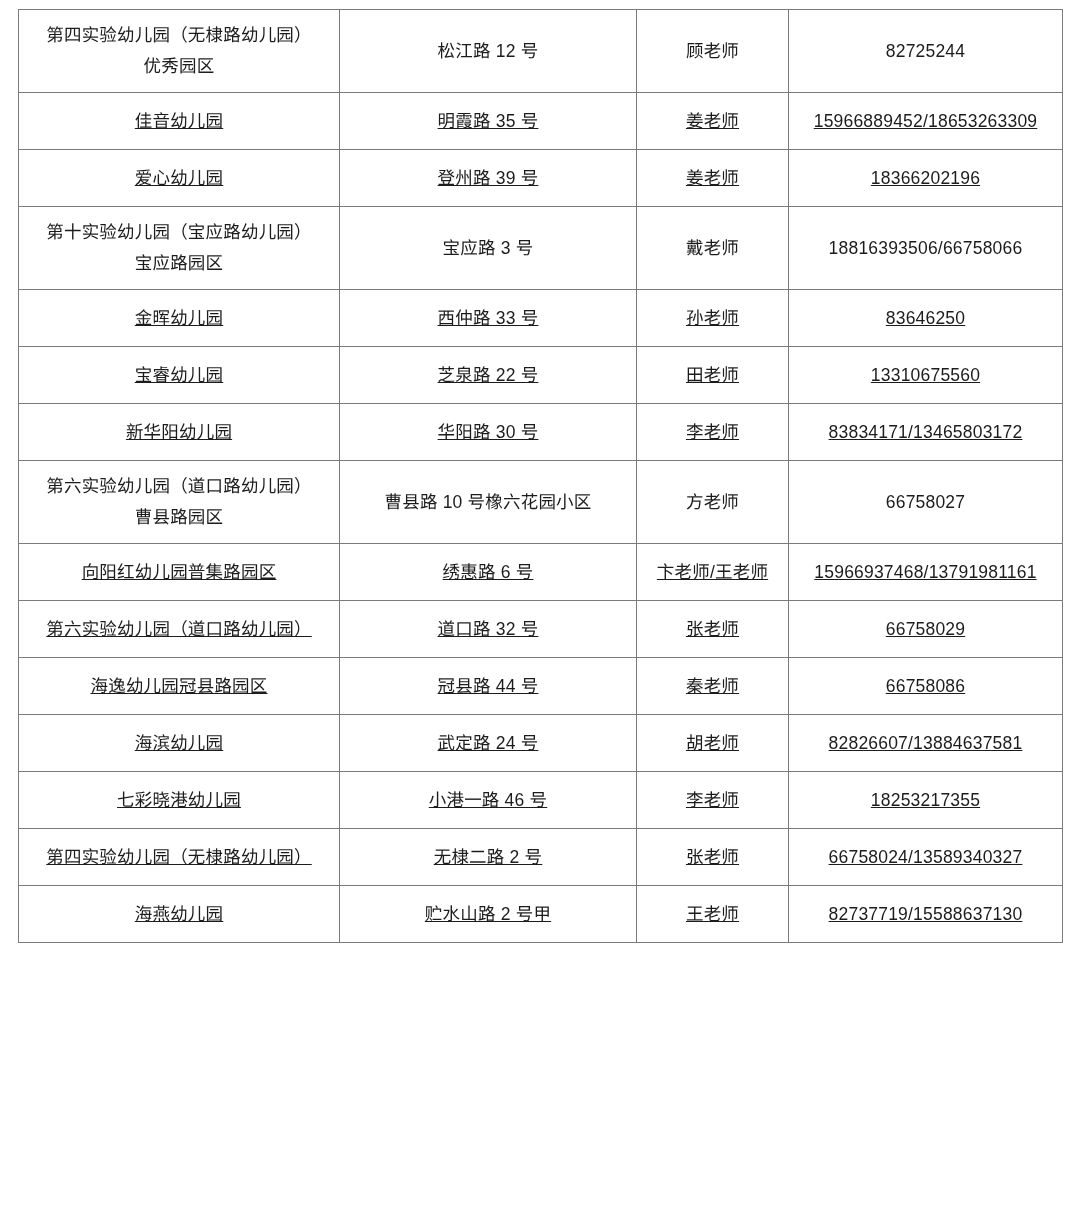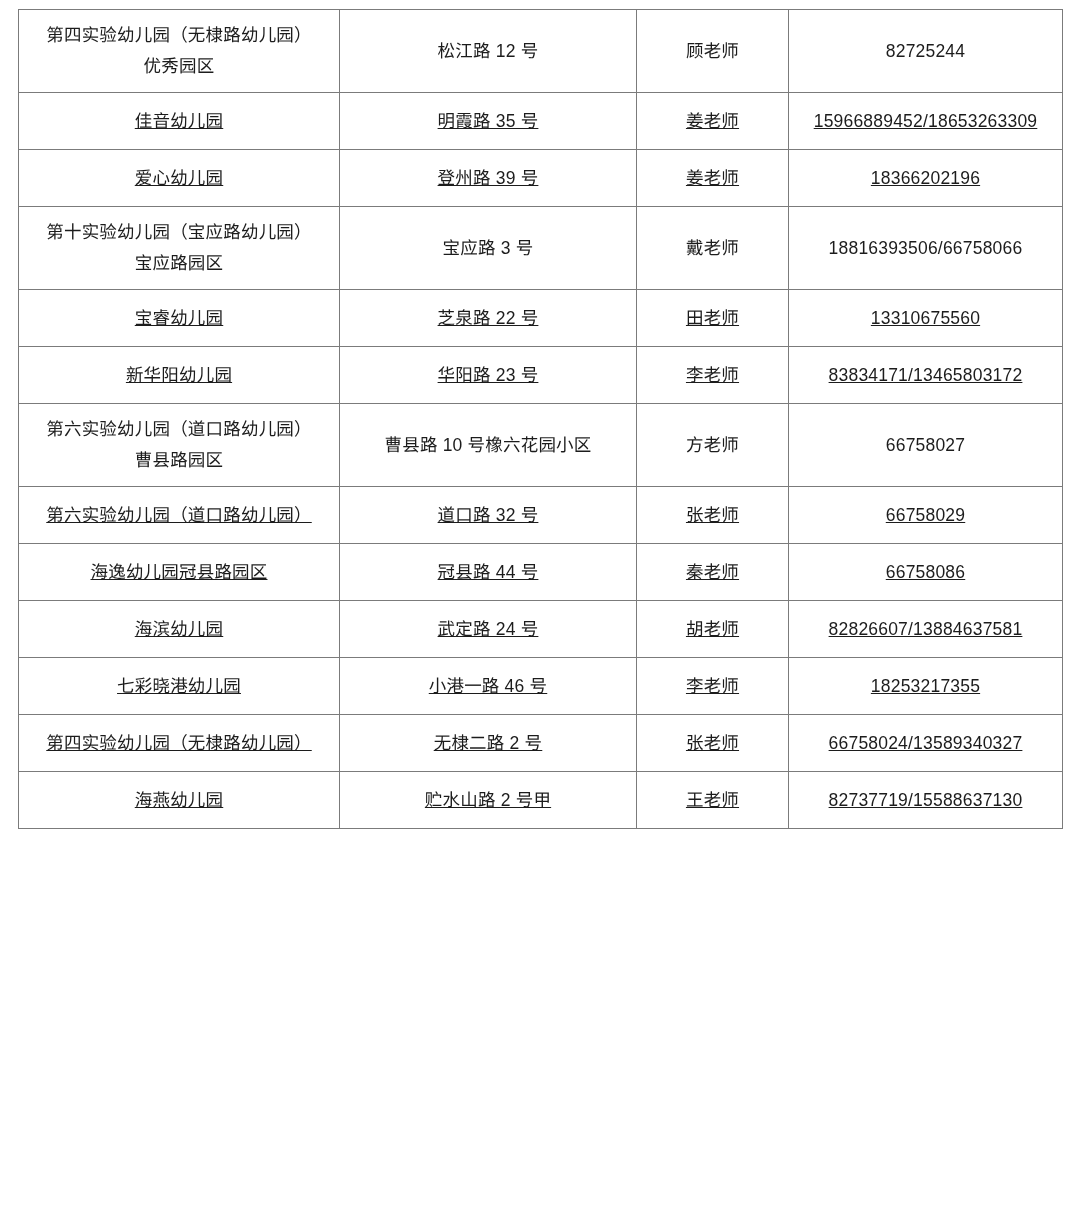--- a/index.html
+++ b/index.html
@@ -100,45 +100,61 @@
           <td class="cell-name">
             <span class="line2">第十实验幼儿园（宝应路幼儿园）</span>
             <span class="line2">宝应路园区</span>
           </td>
           <td class="cell-addr">宝应路 3 号</td>
           <td class="cell-tchr">戴老师</td>
           <td class="cell-phone">18816393506/66758066</td>
         </tr>
         <tr class="r-short">
           <td class="cell-name">
+            <span class="line2">金晖幼儿园</span>
+          </td>
+          <td class="cell-addr">西仲路 33 号</td>
+          <td class="cell-tchr">孙老师</td>
+          <td class="cell-phone">83646250</td>
+        </tr>
+        <tr class="r-short">
+          <td class="cell-name">
             <span class="line2">宝睿幼儿园</span>
           </td>
           <td class="cell-addr">芝泉路 22 号</td>
           <td class="cell-tchr">田老师</td>
           <td class="cell-phone">13310675560</td>
         </tr>
         <tr class="r-short">
           <td class="cell-name">
             <span class="line2">新华阳幼儿园</span>
           </td>
-          <td class="cell-addr">华阳路 23 号</td>
+          <td class="cell-addr">华阳路 30 号</td>
           <td class="cell-tchr">李老师</td>
           <td class="cell-phone">83834171/13465803172</td>
         </tr>
         <tr class="r-tall">
           <td class="cell-name">
             <span class="line2">第六实验幼儿园（道口路幼儿园）</span>
             <span class="line2">曹县路园区</span>
           </td>
           <td class="cell-addr">曹县路 10 号橡六花园小区</td>
           <td class="cell-tchr">方老师</td>
           <td class="cell-phone">66758027</td>
         </tr>
         <tr class="r-short">
           <td class="cell-name">
+            <span class="line2">向阳红幼儿园普集路园区</span>
+          </td>
+          <td class="cell-addr">绣惠路 6 号</td>
+          <td class="cell-tchr">卞老师/王老师</td>
+          <td class="cell-phone">15966937468/13791981161</td>
+        </tr>
+        <tr class="r-short">
+          <td class="cell-name">
             <span class="line2">第六实验幼儿园（道口路幼儿园）</span>
           </td>
           <td class="cell-addr">道口路 32 号</td>
           <td class="cell-tchr">张老师</td>
           <td class="cell-phone">66758029</td>
         </tr>
         <tr class="r-short">
           <td class="cell-name">
             <span class="line2">海逸幼儿园冠县路园区</span>
           </td>

